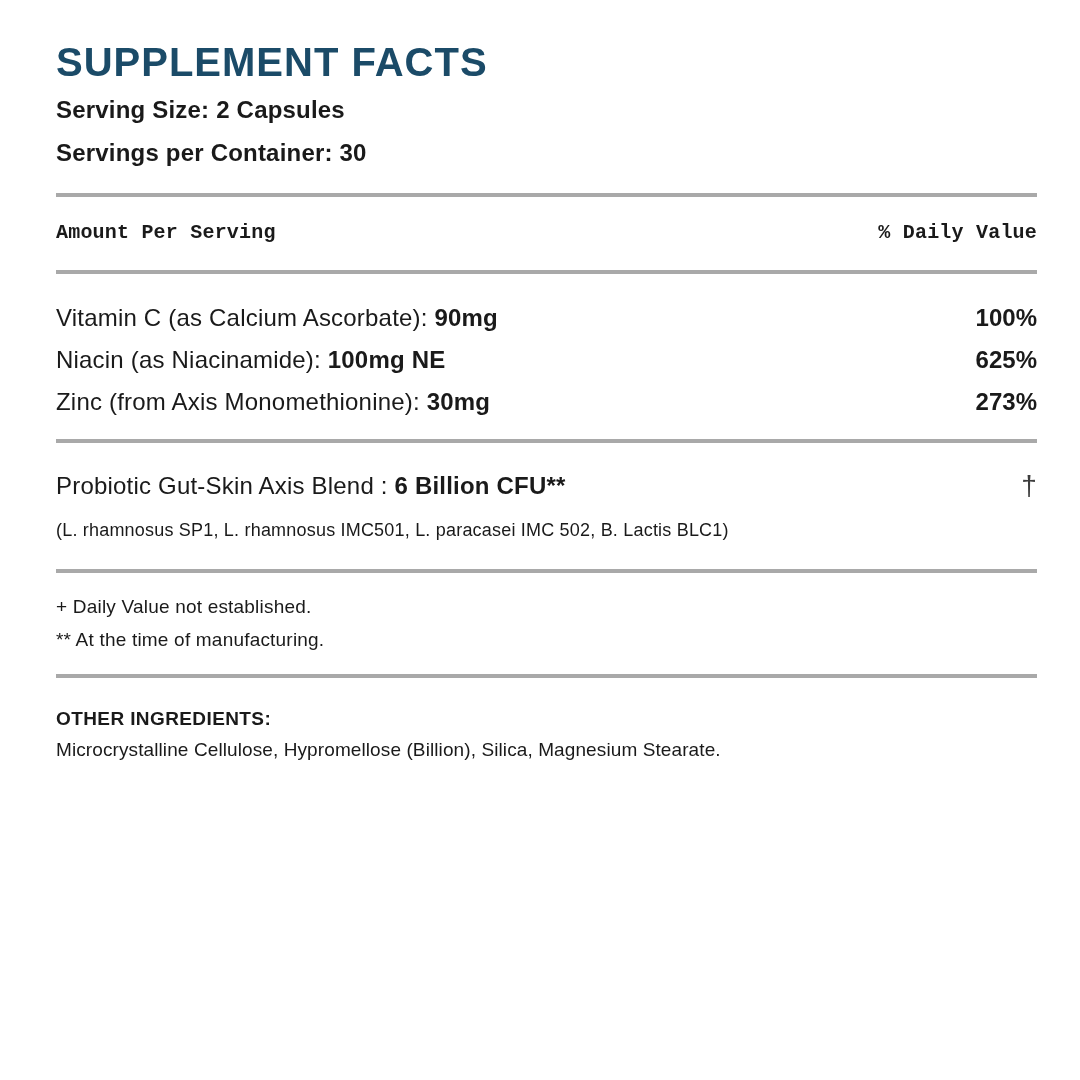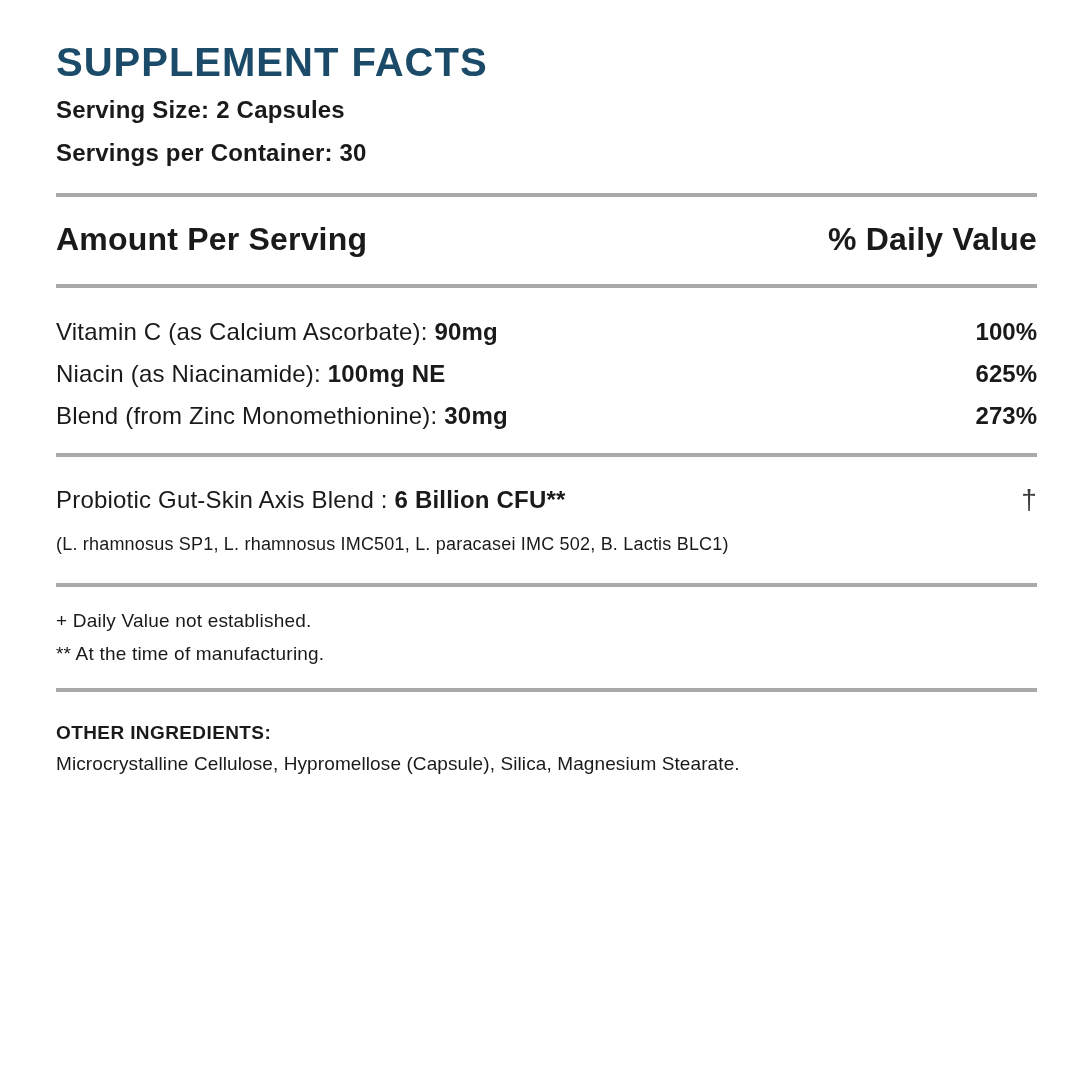--- a/index.html
+++ b/index.html
@@ -42,23 +42,24 @@
     background: #A9A9A9;
     border: none;
     margin: 0;
   }
   .rule-1 { margin-top: 28px; }
   .header-row {
     display: flex;
     justify-content: space-between;
     align-items: center;
     padding: 24px 0 26px 0;
-    font-size: 32px;
+    font-size: 20px;
     font-weight: 700;
     letter-spacing: 0.2px;
+    font-family: Liberation Mono, monospace;
   }
   .nutrient-rows { padding: 23px 0 0 0; }
   .row {
     display: flex;
     justify-content: space-between;
     align-items: baseline;
     height: 42px;
     font-size: 24px;
     line-height: 42px;
   }
@@ -137,21 +138,21 @@
   <div class="nutrient-rows">
     <div class="row">
       <div class="row-left"><span>Vitamin C (as Calcium Ascorbate): </span><b>90mg</b></div>
       <div class="dv">100%</div>
     </div>
     <div class="row">
       <div class="row-left"><span>Niacin (as Niacinamide): </span><b>100mg NE</b></div>
       <div class="dv">625%</div>
     </div>
     <div class="row">
-      <div class="row-left"><span>Blend (from Zinc Monomethionine): </span><b>30mg</b></div>
+      <div class="row-left"><span>Zinc (from Axis Monomethionine): </span><b>30mg</b></div>
       <div class="dv">273%</div>
     </div>
   </div>
 
   <div class="rule rule-3"></div>
 
   <div class="blend-section">
     <div class="blend-row">
       <div class="row-left"><span>Probiotic Gut-Skin Axis Blend : </span><b>6 Billion CFU**</b></div>
       <div class="dagger">†</div>
@@ -163,16 +164,16 @@
 
   <div class="footnotes">
     <div class="footnote">+  Daily Value not established.</div>
     <div class="footnote">** At the time of manufacturing.</div>
   </div>
 
   <div class="rule rule-5"></div>
 
   <div class="other-section">
     <div class="other-heading">OTHER INGREDIENTS:</div>
-    <div class="other-text">Microcrystalline Cellulose, Hypromellose (Capsule), Silica, Magnesium Stearate.</div>
+    <div class="other-text">Microcrystalline Cellulose, Hypromellose (Billion), Silica, Magnesium Stearate.</div>
   </div>
 
 </div>
 
 </body></html>

